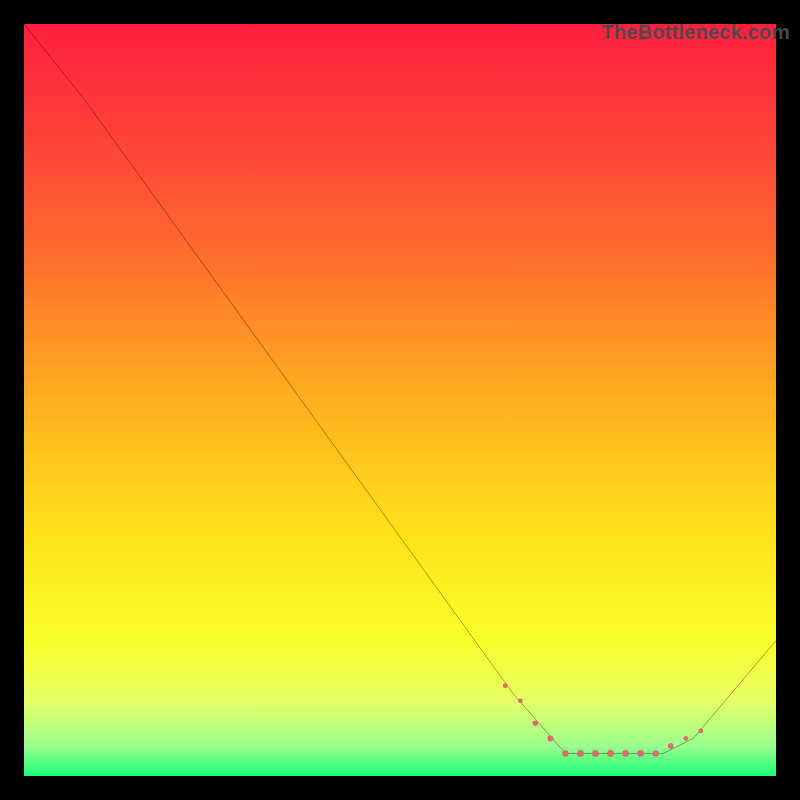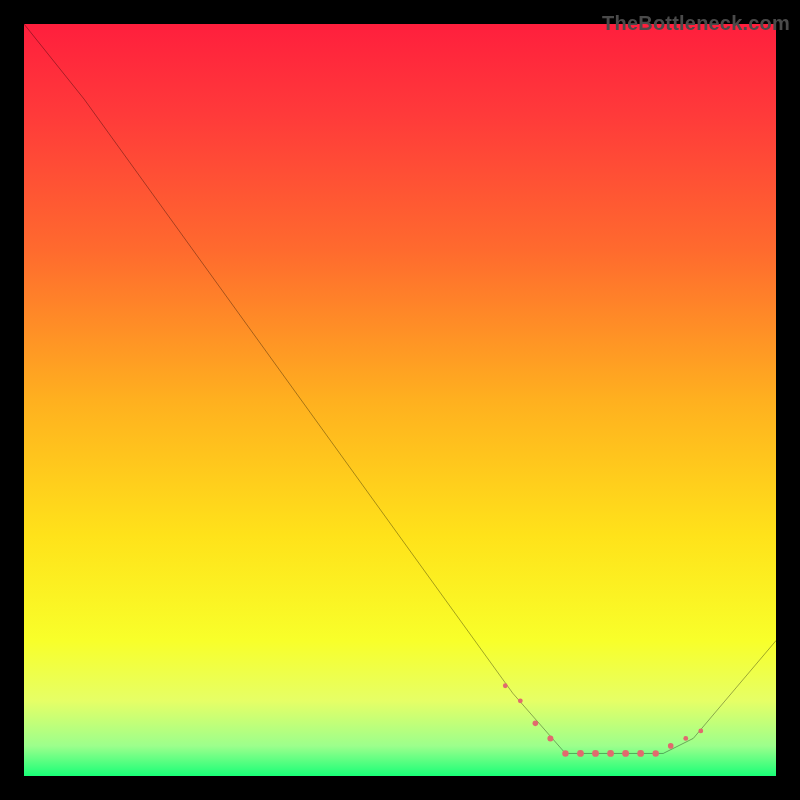--- a/index.html
+++ b/index.html
@@ -11,21 +11,21 @@
     font-family: Arial, Helvetica, sans-serif;
     overflow: hidden;
   }
   .frame {
     position: relative;
     width: 800px;
     height: 800px;
   }
   .watermark {
     position: absolute;
-    top: 12px;
+    top: 21px;
     right: 10px;
     color: #4a4a4a;
     font-size: 20px;
     font-weight: 600;
     letter-spacing: 0.2px;
     z-index: 10;
   }
   svg.chart {
     position: absolute;
     top: 24px;

